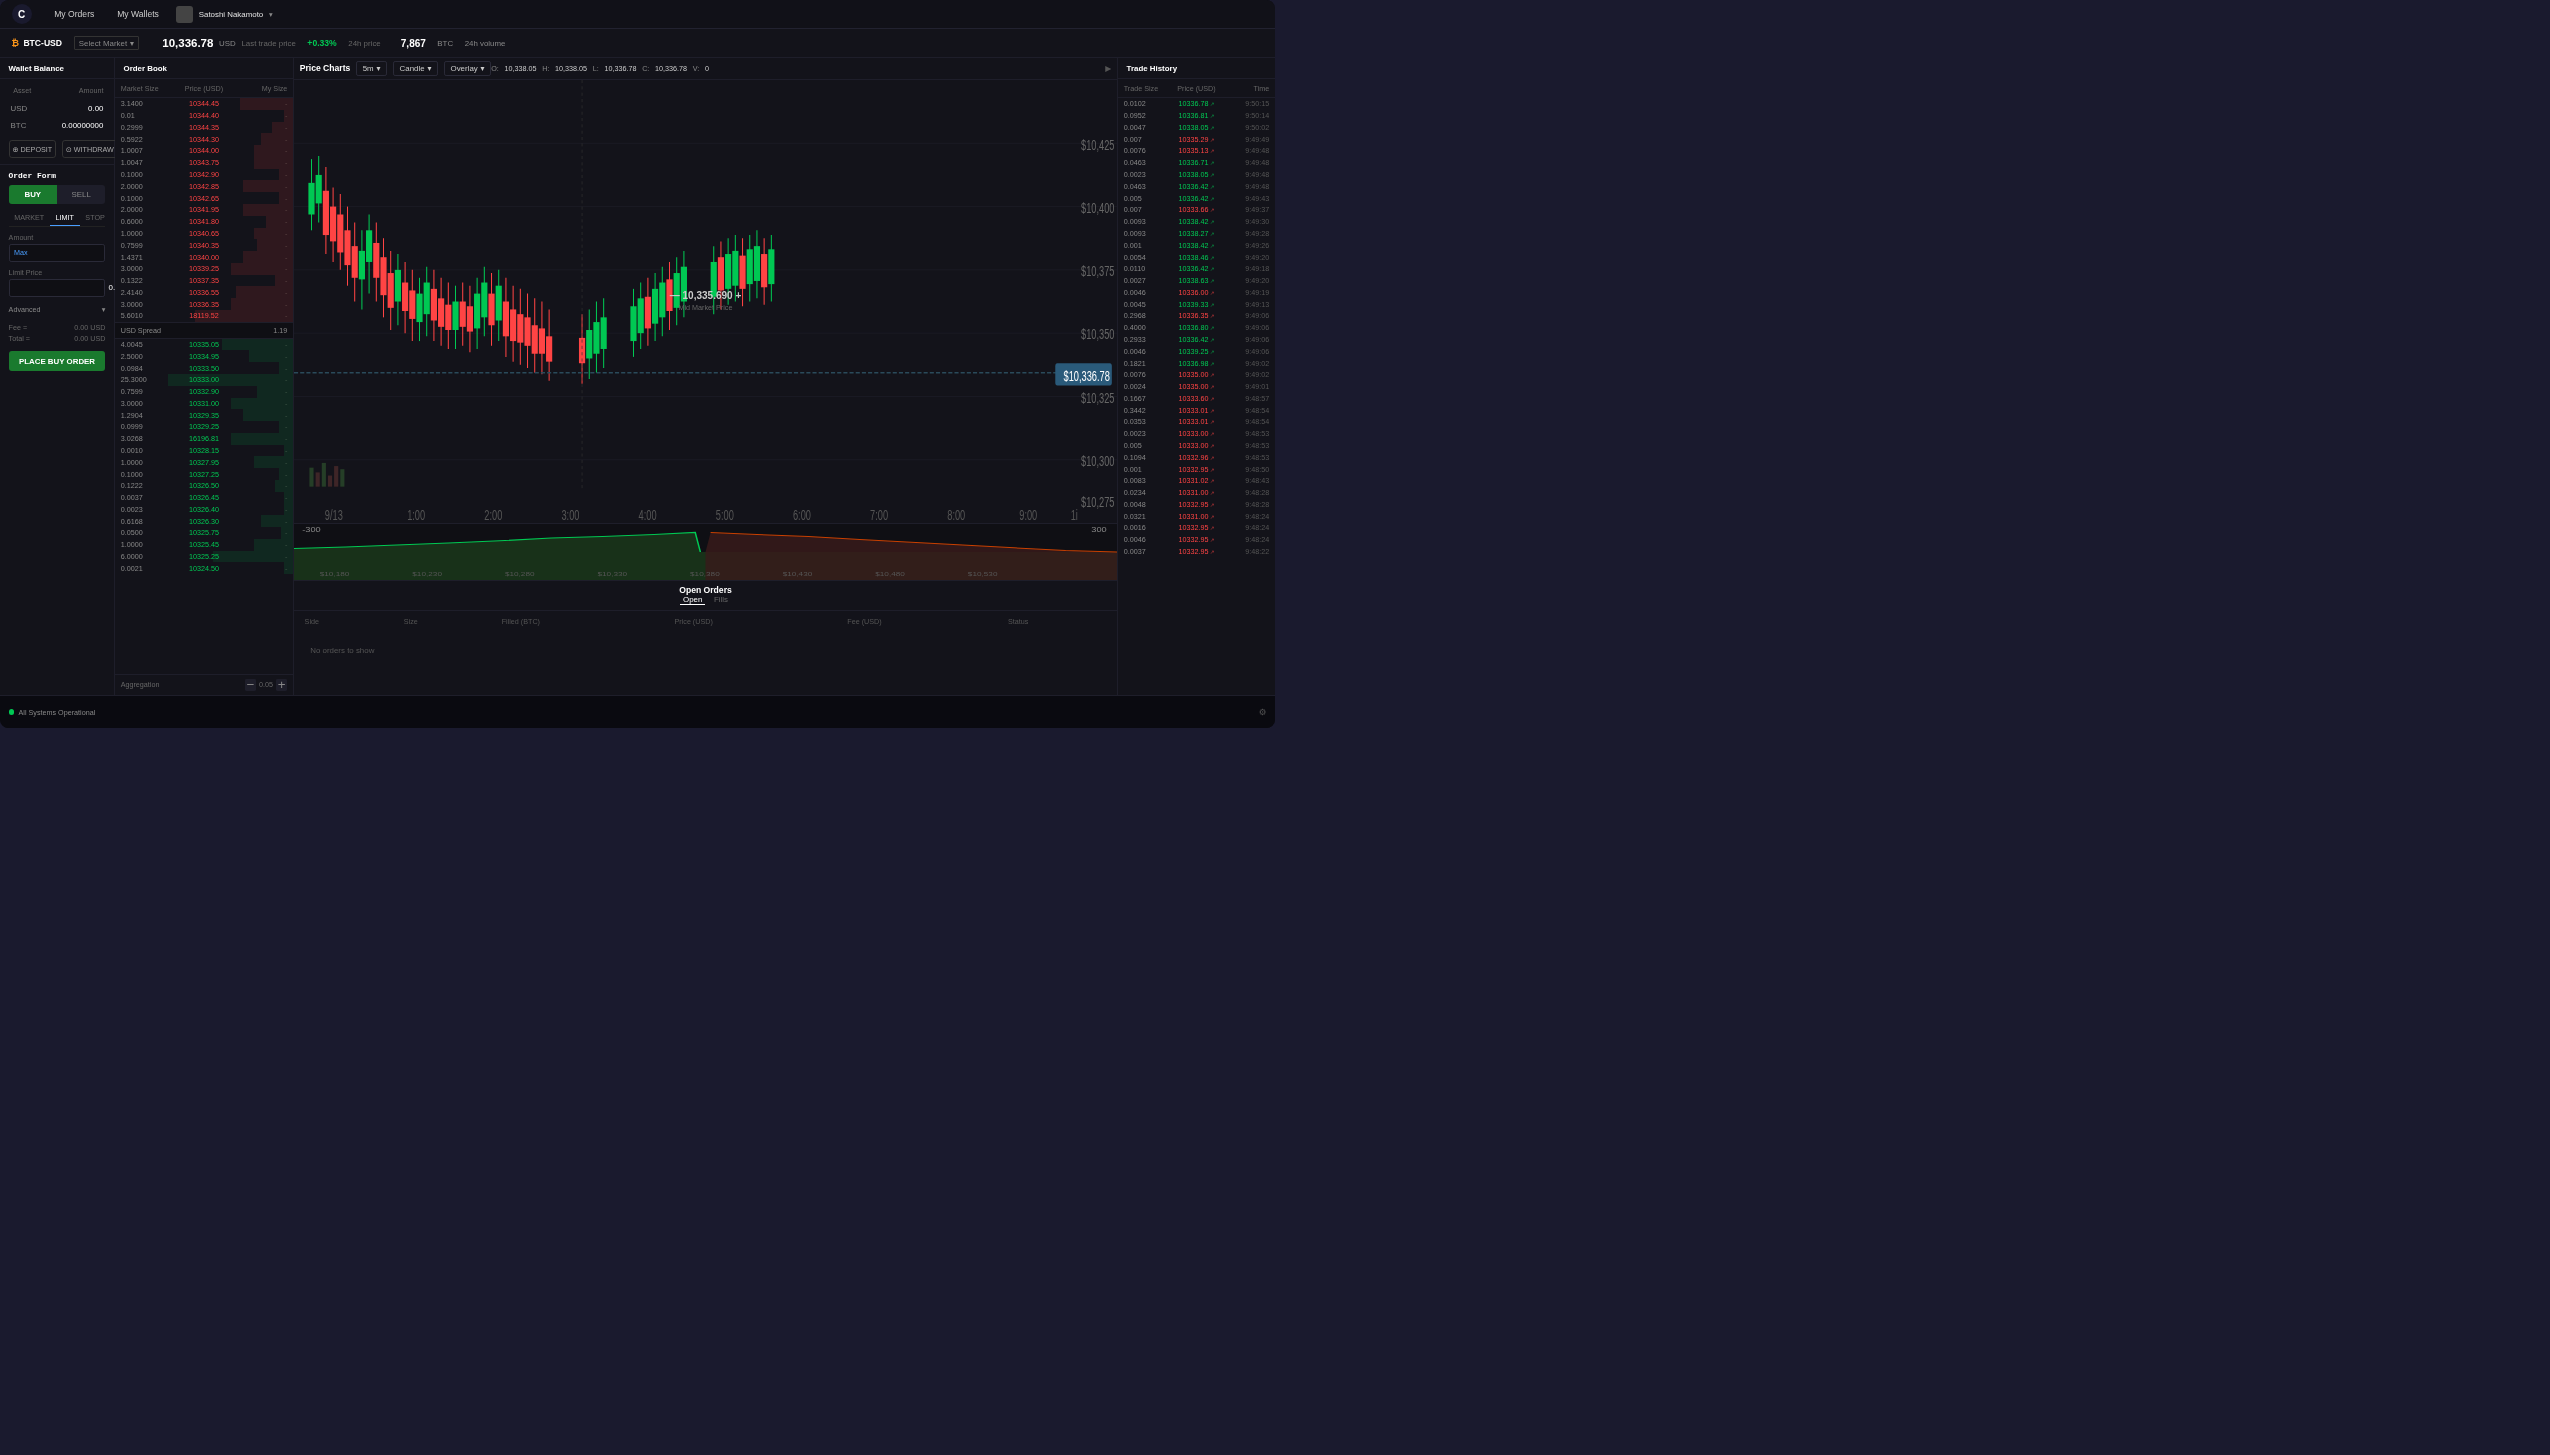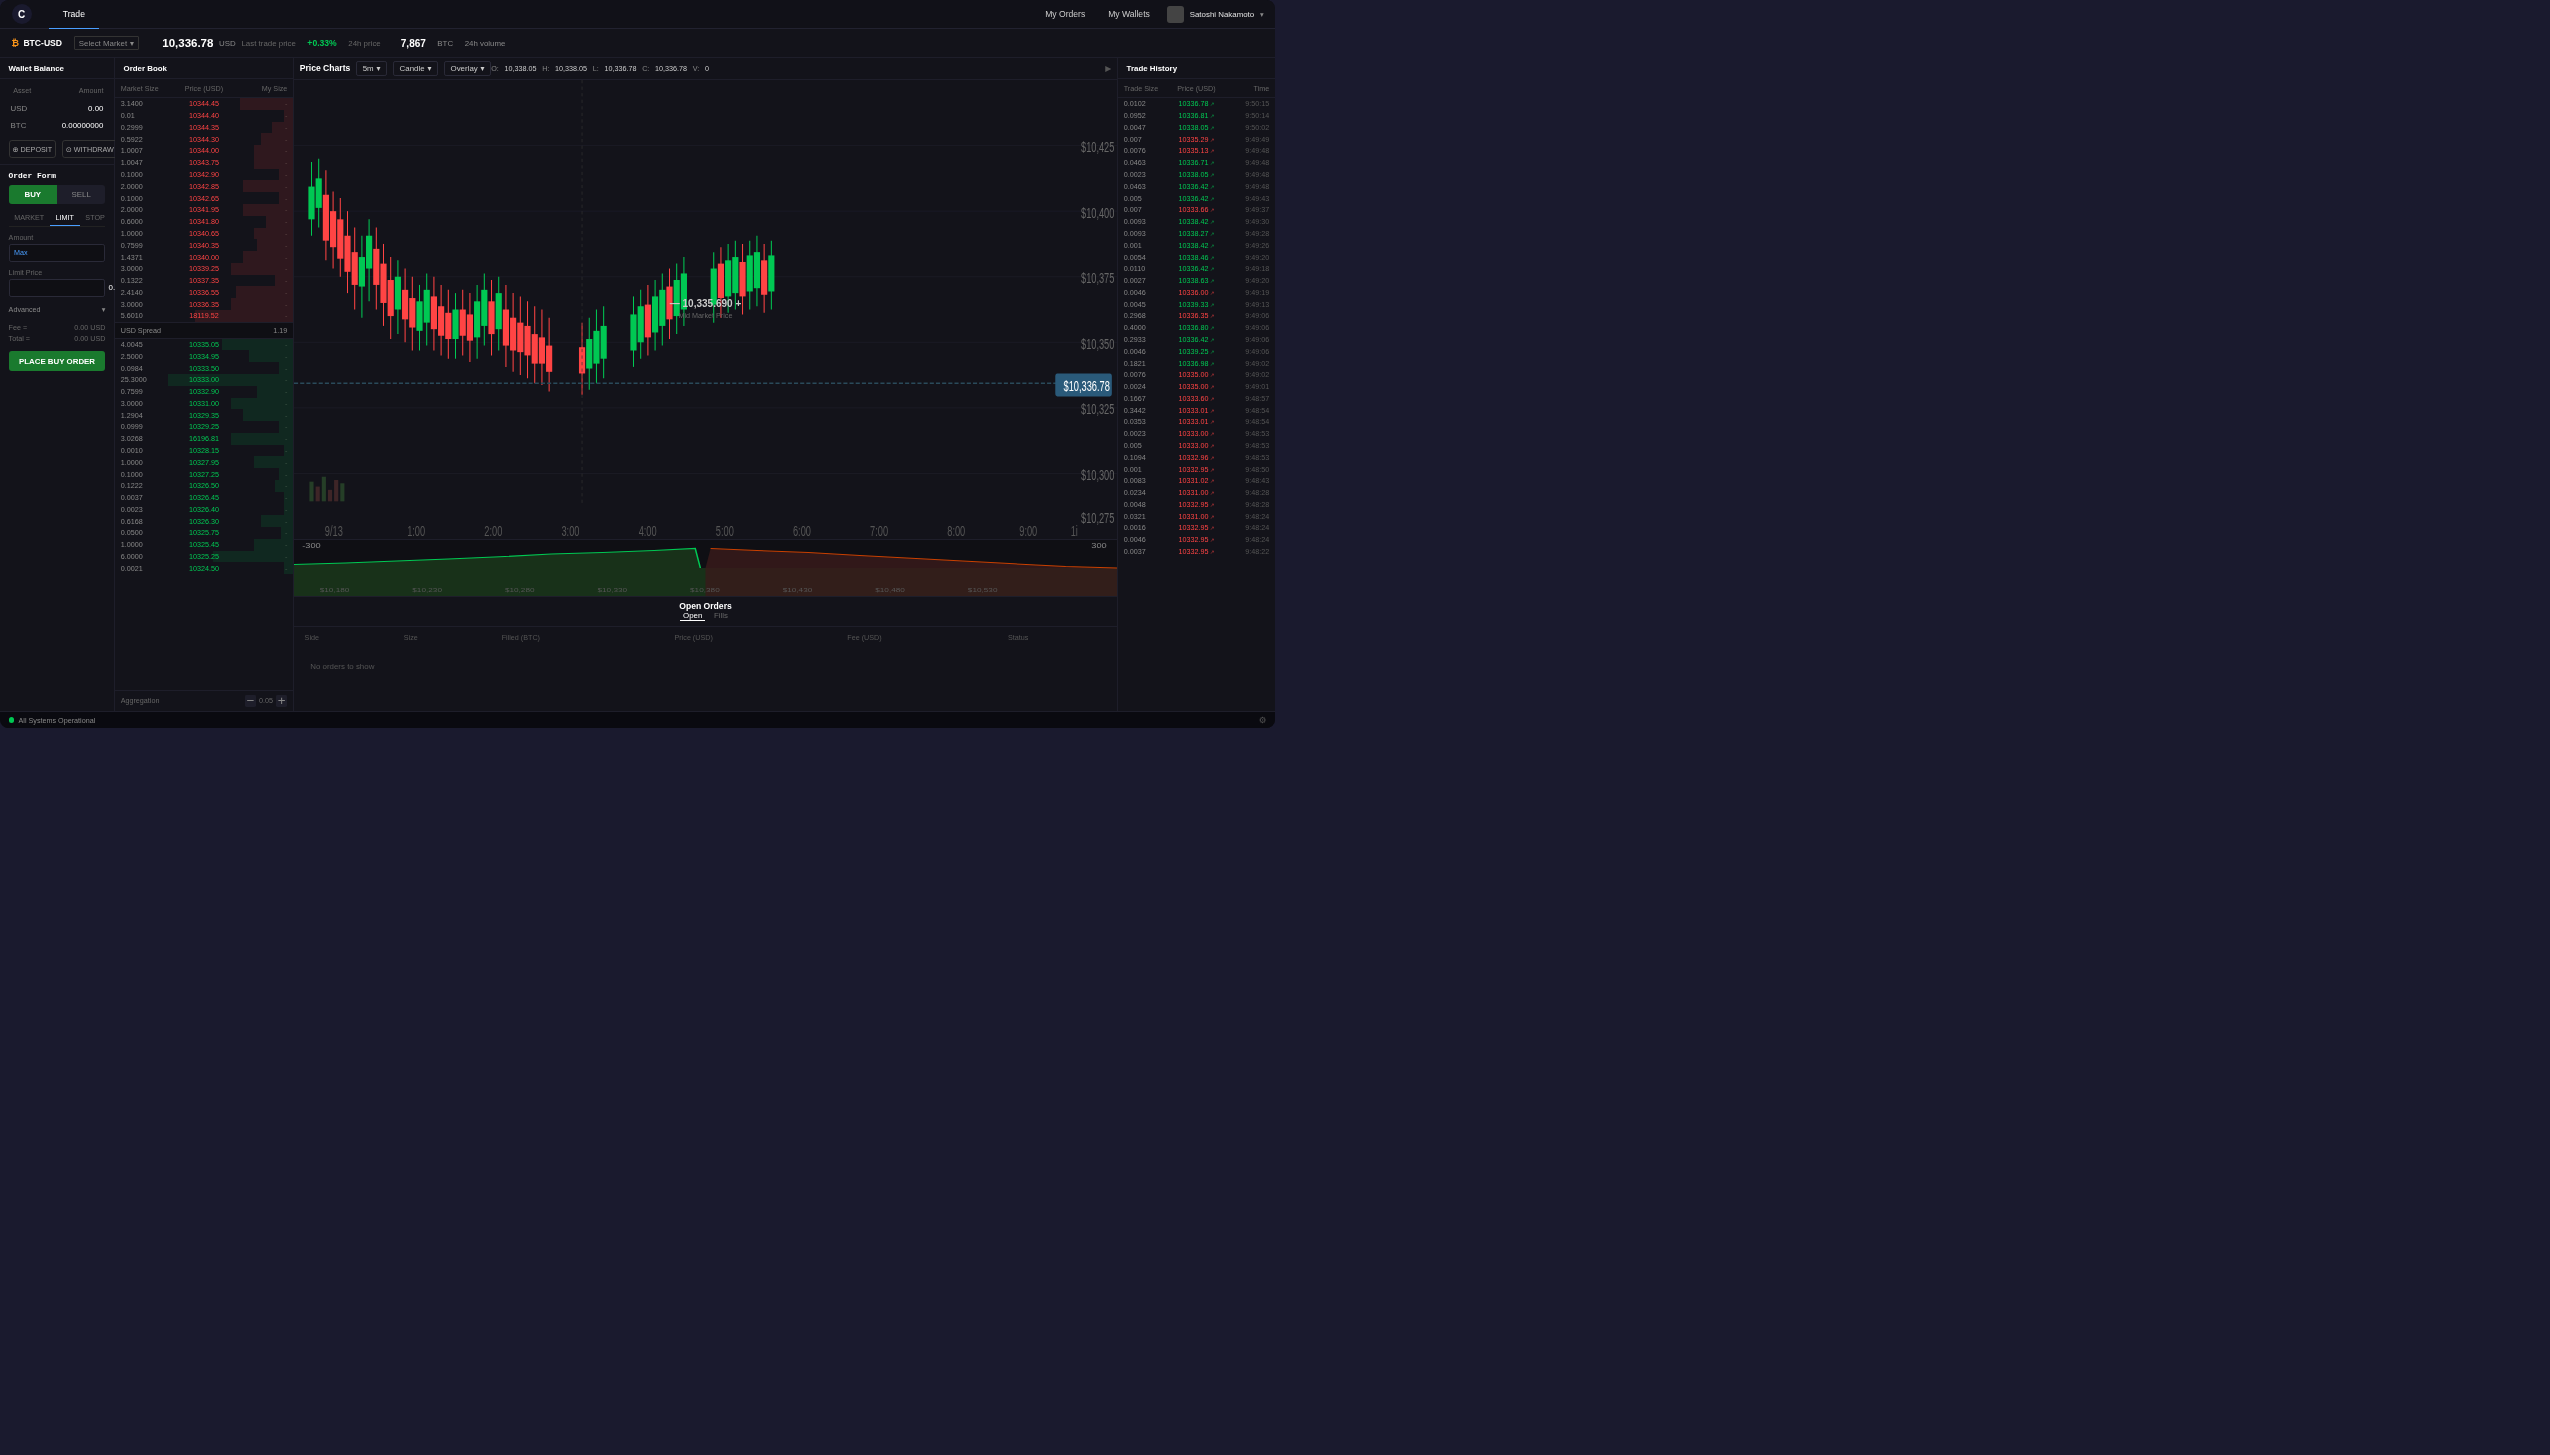--- a/index.html
+++ b/index.html
@@ -498,21 +498,21 @@
     }
     .th-row .th-size { flex: 1; color: #888; }
     .th-row .th-price { flex: 1; text-align: center; }
     .th-row .th-price.up { color: #00c853; }
     .th-row .th-price.down { color: #ff4444; }
     .th-row .th-time { flex: 1; text-align: right; color: #555; }
     .th-row .th-arrow { font-size: 5.7px; margin-left: 1.4px; }
     
     .status-bar {
       background: #0a0a10;
-      height: 17px;
+      height: 33px;
       display: flex;
       align-items: center;
       justify-content: space-between;
       padding: 0 8.6px;
       border-top: 0.7px solid #1e1e2a;
       flex-shrink: 0;
     }
     .status-indicator {
       display: flex;
       align-items: center;
@@ -546,23 +546,20 @@
       pointer-events: none;
     }
   </style>
 </head>
 <body>
 
 <div class="app-container">
 
   <div class="top-nav">
     <div class="logo">C</div>
-    <div class="nav-tabs">
-      <div class="nav-tab active">Trade</div>
-    </div>
     <div class="nav-right">
       <div class="nav-btn">My Orders</div>
       <div class="nav-btn">My Wallets</div>
       <div class="user-area">
         <div class="user-avatar"></div>
         <span>Satoshi Nakamoto</span>
         <span class="chevron-down">▾</span>
       </div>
     </div>
   </div>

